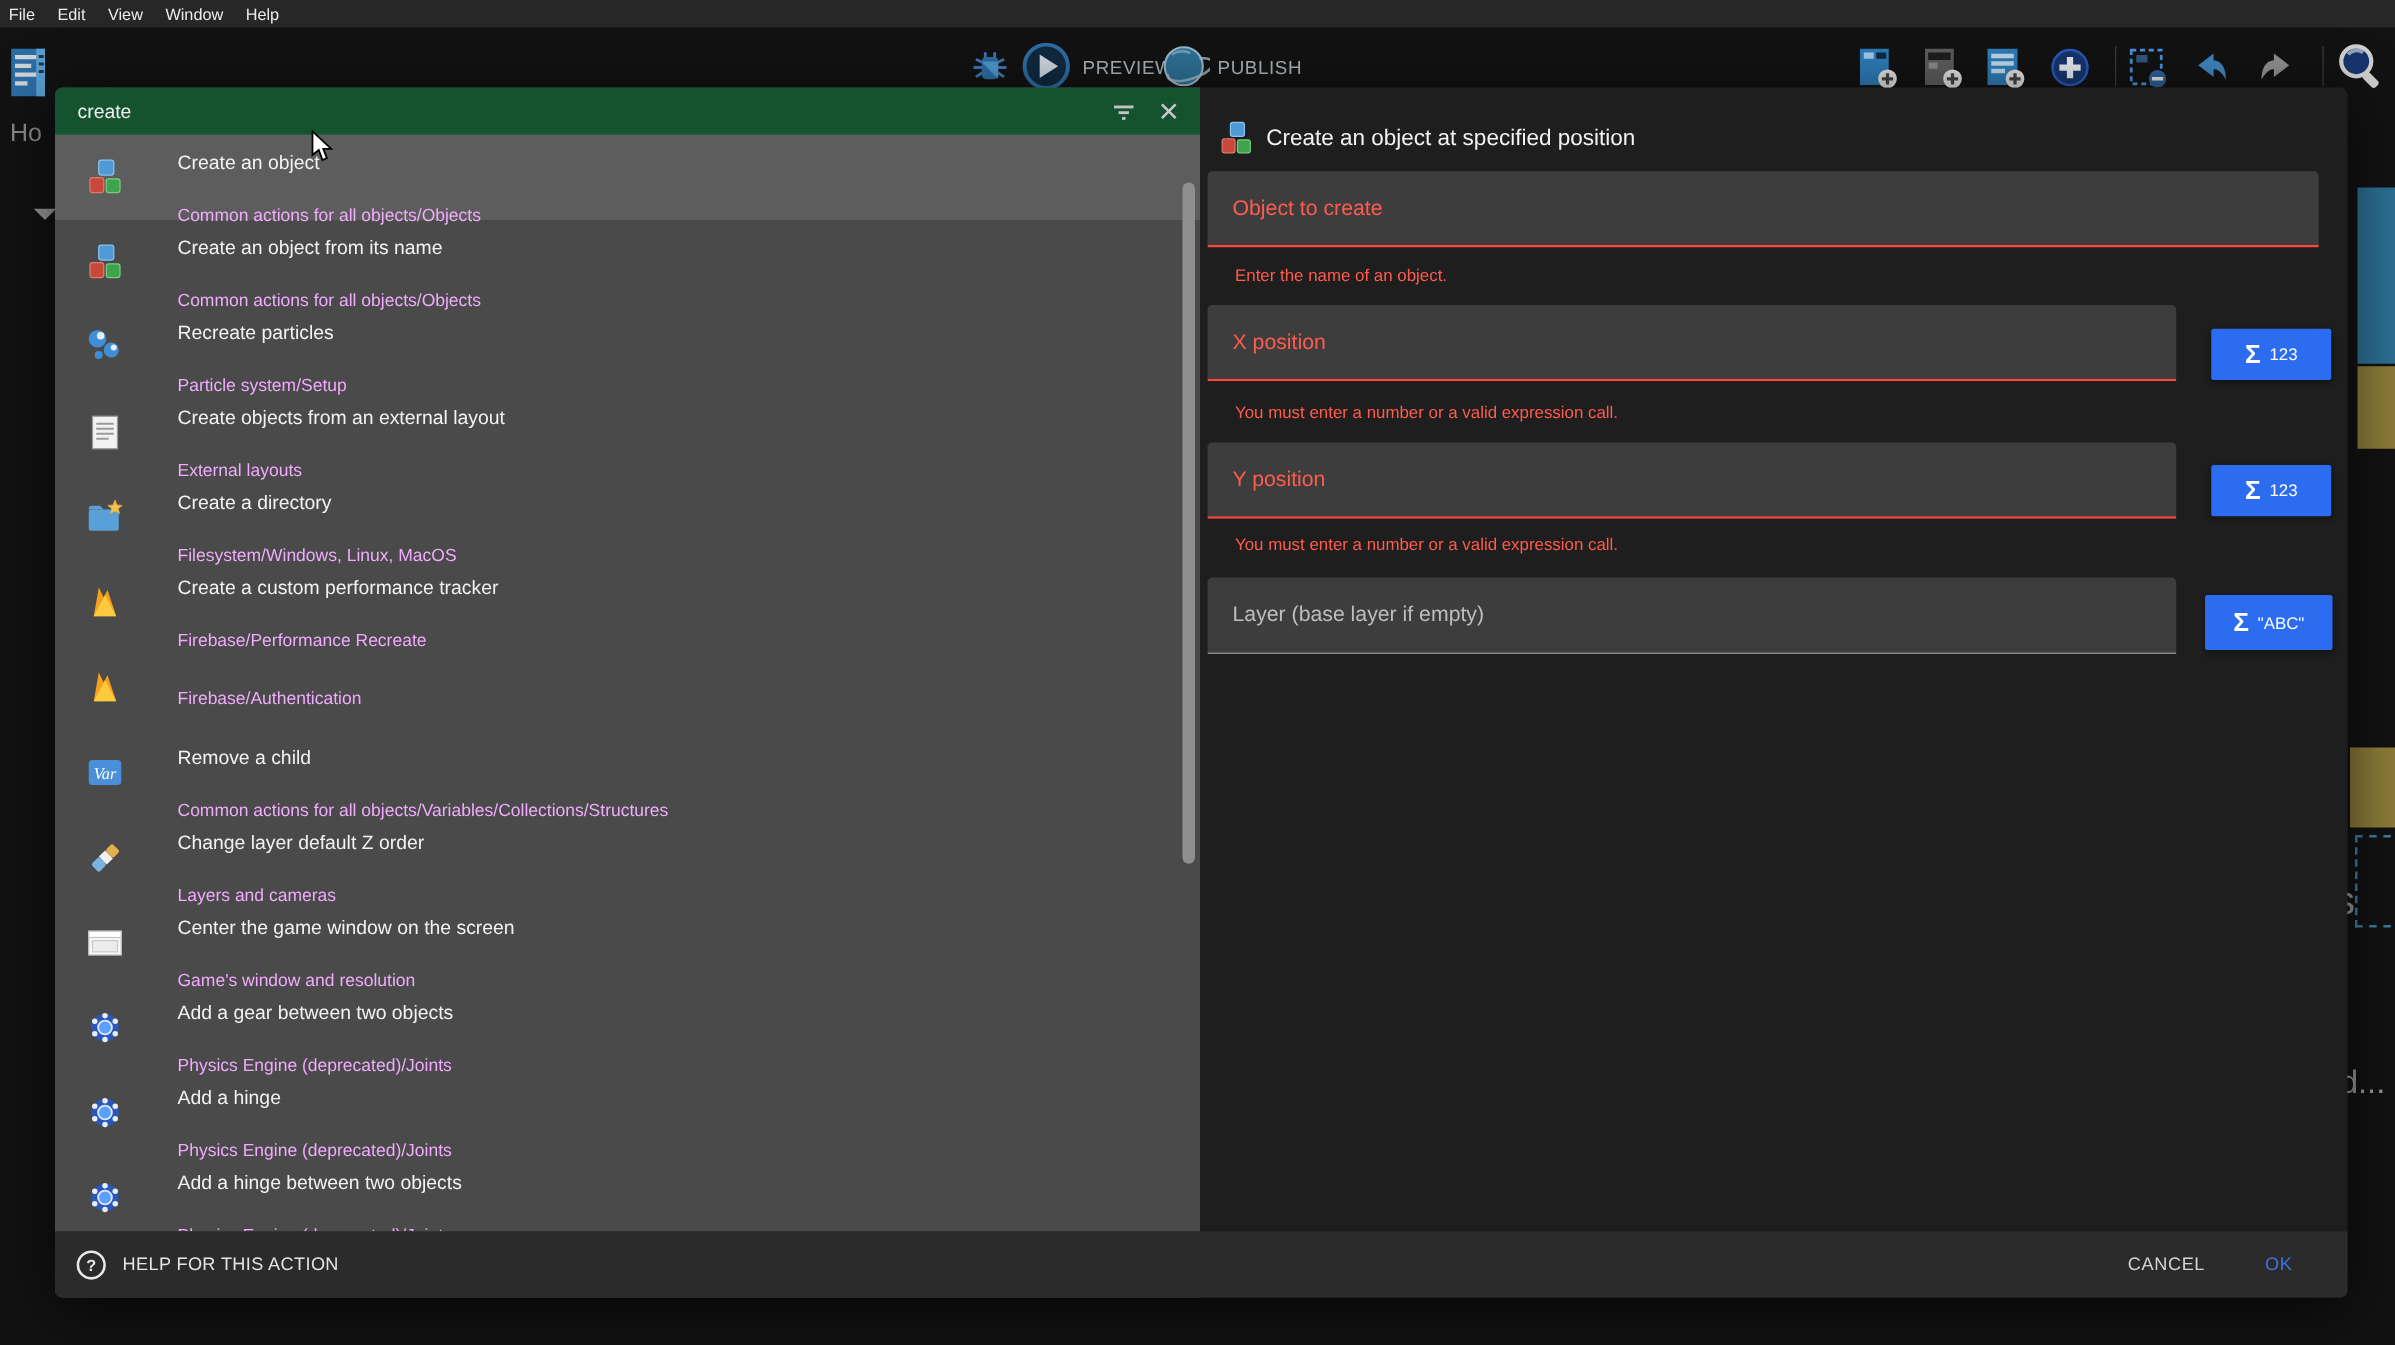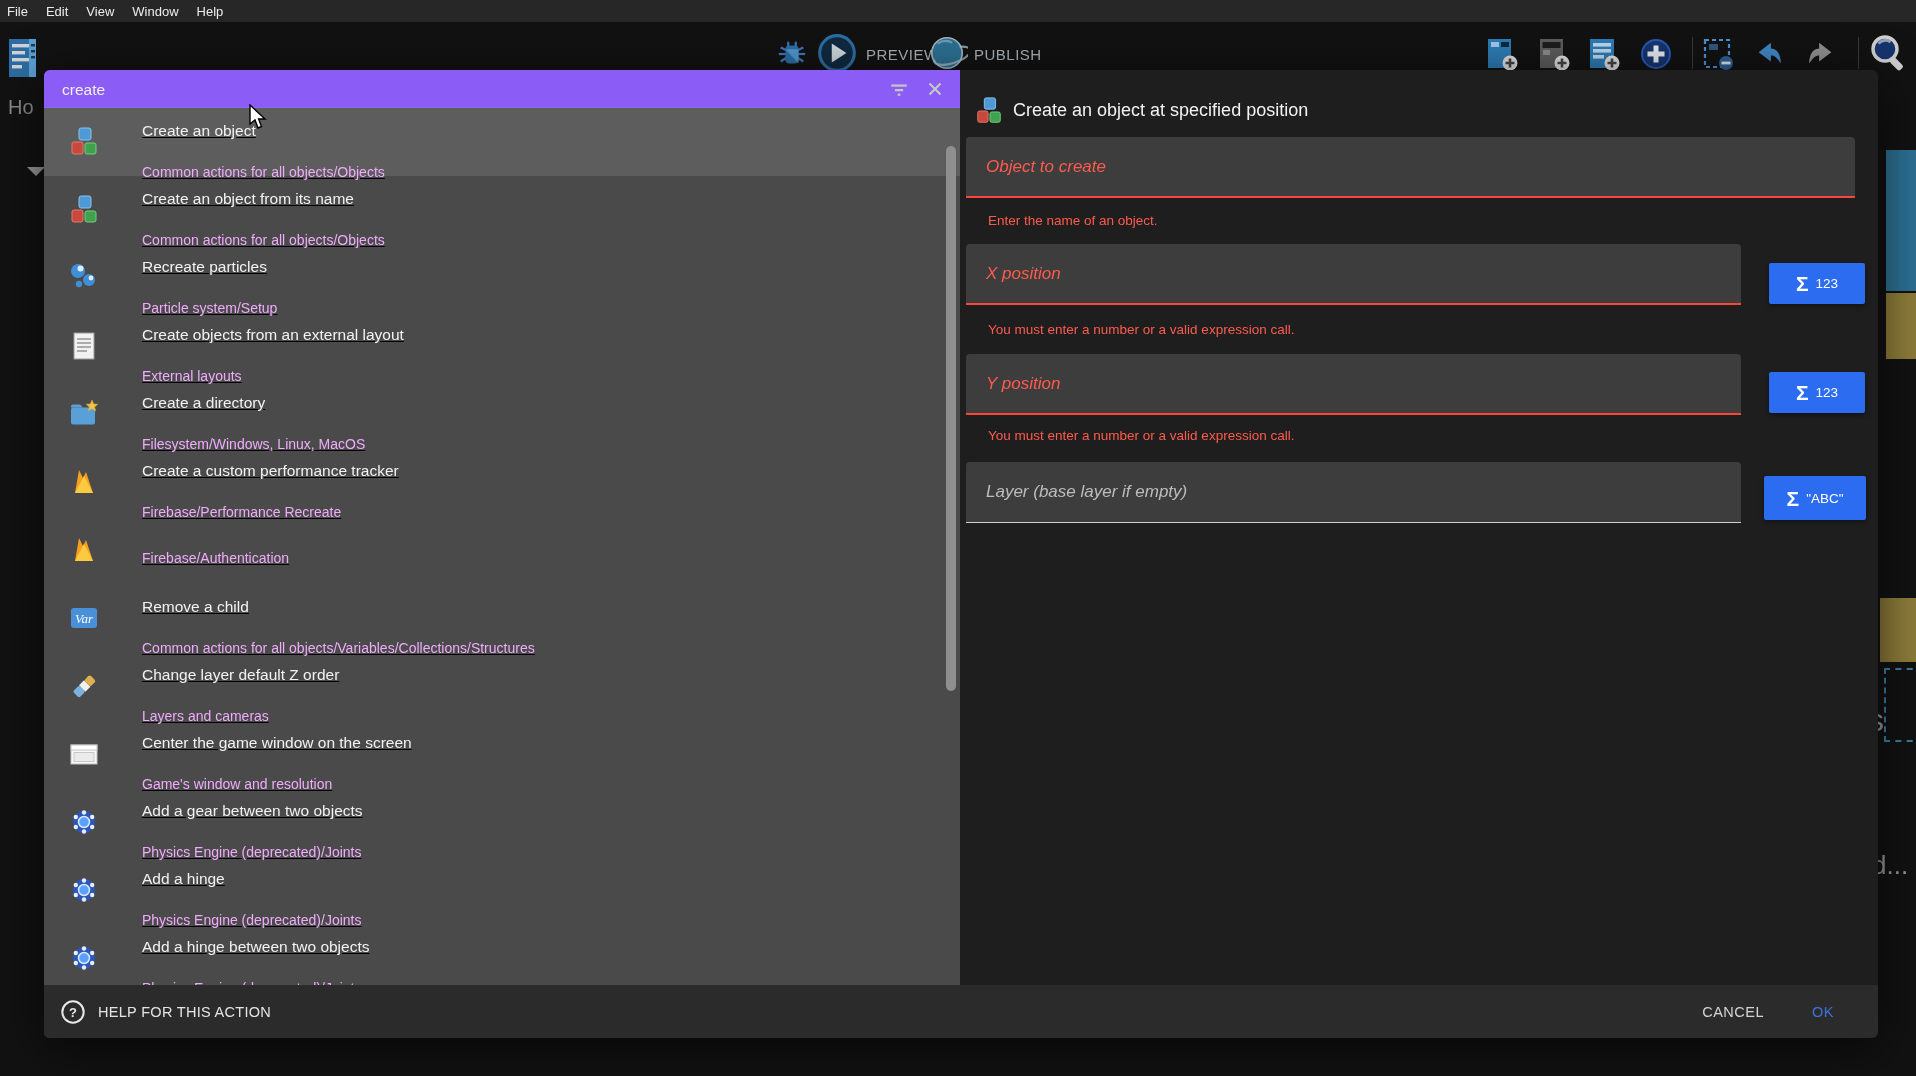--- a/index.html
+++ b/index.html
@@ -22,45 +22,45 @@
   .frag-olive1{left:1886px;top:293px;width:30px;height:66px;background:#8e7d3a;}
   .frag-olive2{left:1880px;top:598px;width:36px;height:64px;background:#8e7d3a;}
   .frag-dashed{left:1884px;top:668px;width:40px;height:74px;border:2px dashed #3d7ea6;box-sizing:border-box;}
   .frag-s{left:1868px;top:702px;color:#9a9a9a;font-size:32px;}
   .frag-d{left:1872px;top:850px;color:#9a9a9a;font-size:26px;}
   
   .dialog{position:absolute;left:44px;top:70px;width:1834px;height:968px;border-radius:6px;
           box-shadow:0 10px 50px rgba(0,0,0,.65);z-index:5;}
   .search-panel{position:absolute;left:0;top:0;width:916px;height:100%;background:#4a4a4a;
                 border-radius:6px 0 0 6px;overflow:hidden;}
-  .search-bar{position:absolute;left:0;top:0;width:100%;height:38px;background:#8b5cf6;
+  .search-bar{position:absolute;left:0;top:0;width:100%;height:38px;background:#14532d;
               border-bottom:1px solid rgba(255,255,255,.06);box-sizing:border-box;}
   .search-bar input{width:70%;height:100%;background:transparent;border:none;outline:none;
               color:#f0f0f0;font-size:15.5px;padding-left:18px;font-family:inherit;}
   .sb-btn{position:absolute;top:8px;width:22px;height:22px;cursor:pointer;}
   .sb-filter{right:50px;}
   .sb-close{right:14px;}
   .list{position:absolute;left:0;top:38px;width:100%;height:877px;overflow:hidden;}
   .row{position:relative;height:68px;cursor:pointer;}
   .row.selected{background:#5d5d5d;}
   .row-icon{position:absolute;left:24px;top:18px;width:32px;height:32px;}
   .row-icon svg{width:32px;height:32px;}
-  .row-text{position:absolute;left:98px;top:12px;right:30px;text-decoration:underline;}
+  .row-text{position:absolute;left:98px;top:12px;right:30px;}
   .row-title{color:#f2f2f2;font-size:15.5px;line-height:22px;white-space:nowrap;}
   .row-sub{color:#f0abfc;font-size:14px;line-height:22px;margin-top:19px;white-space:nowrap;}
   .scroll-thumb{position:absolute;left:902px;top:76px;width:10px;height:545px;background:#8f8f8f;border-radius:5px;}
   
   .right-panel{position:absolute;left:916px;top:0;width:918px;height:100%;background:#1e1e1e;
                border-radius:0 6px 6px 0;}
   .dlg-header-icon{position:absolute;left:14px;top:26px;width:30px;height:30px;}
   .dlg-header-icon svg{width:30px;height:30px;}
   .dlg-title{position:absolute;left:53px;top:30px;color:#f2f2f2;font-size:18px;}
   .field{position:absolute;background:#3d3d3d;border-radius:4px 4px 0 0;box-sizing:border-box;}
   .field input{width:100%;height:100%;background:transparent;border:none;outline:none;
-               color:#fff;font-size:17px;padding-left:20px;box-sizing:border-box;font-family:inherit;font-style:italic;}
+               color:#fff;font-size:17px;padding-left:20px;box-sizing:border-box;font-family:inherit;}
   .f-red{border-bottom:2px solid #ff463a;}
   .f-red input::placeholder{color:#ff5b4e;opacity:1;}
   .f-gray{border-bottom:1px solid #cfcfcf;}
   .f-gray input::placeholder{color:#bdbdbd;opacity:1;}
   .f-object{left:6px;top:67px;width:889px;height:61px;}
   .f-x{left:6px;top:174px;width:775px;height:61px;}
   .f-y{left:6px;top:284px;width:775px;height:61px;}
   .f-layer{left:6px;top:392px;width:775px;height:61px;}
   .hint{position:absolute;left:28px;color:#ff5b4e;font-size:13.5px;}
   .hint-object{top:143px;text-align:center;}

